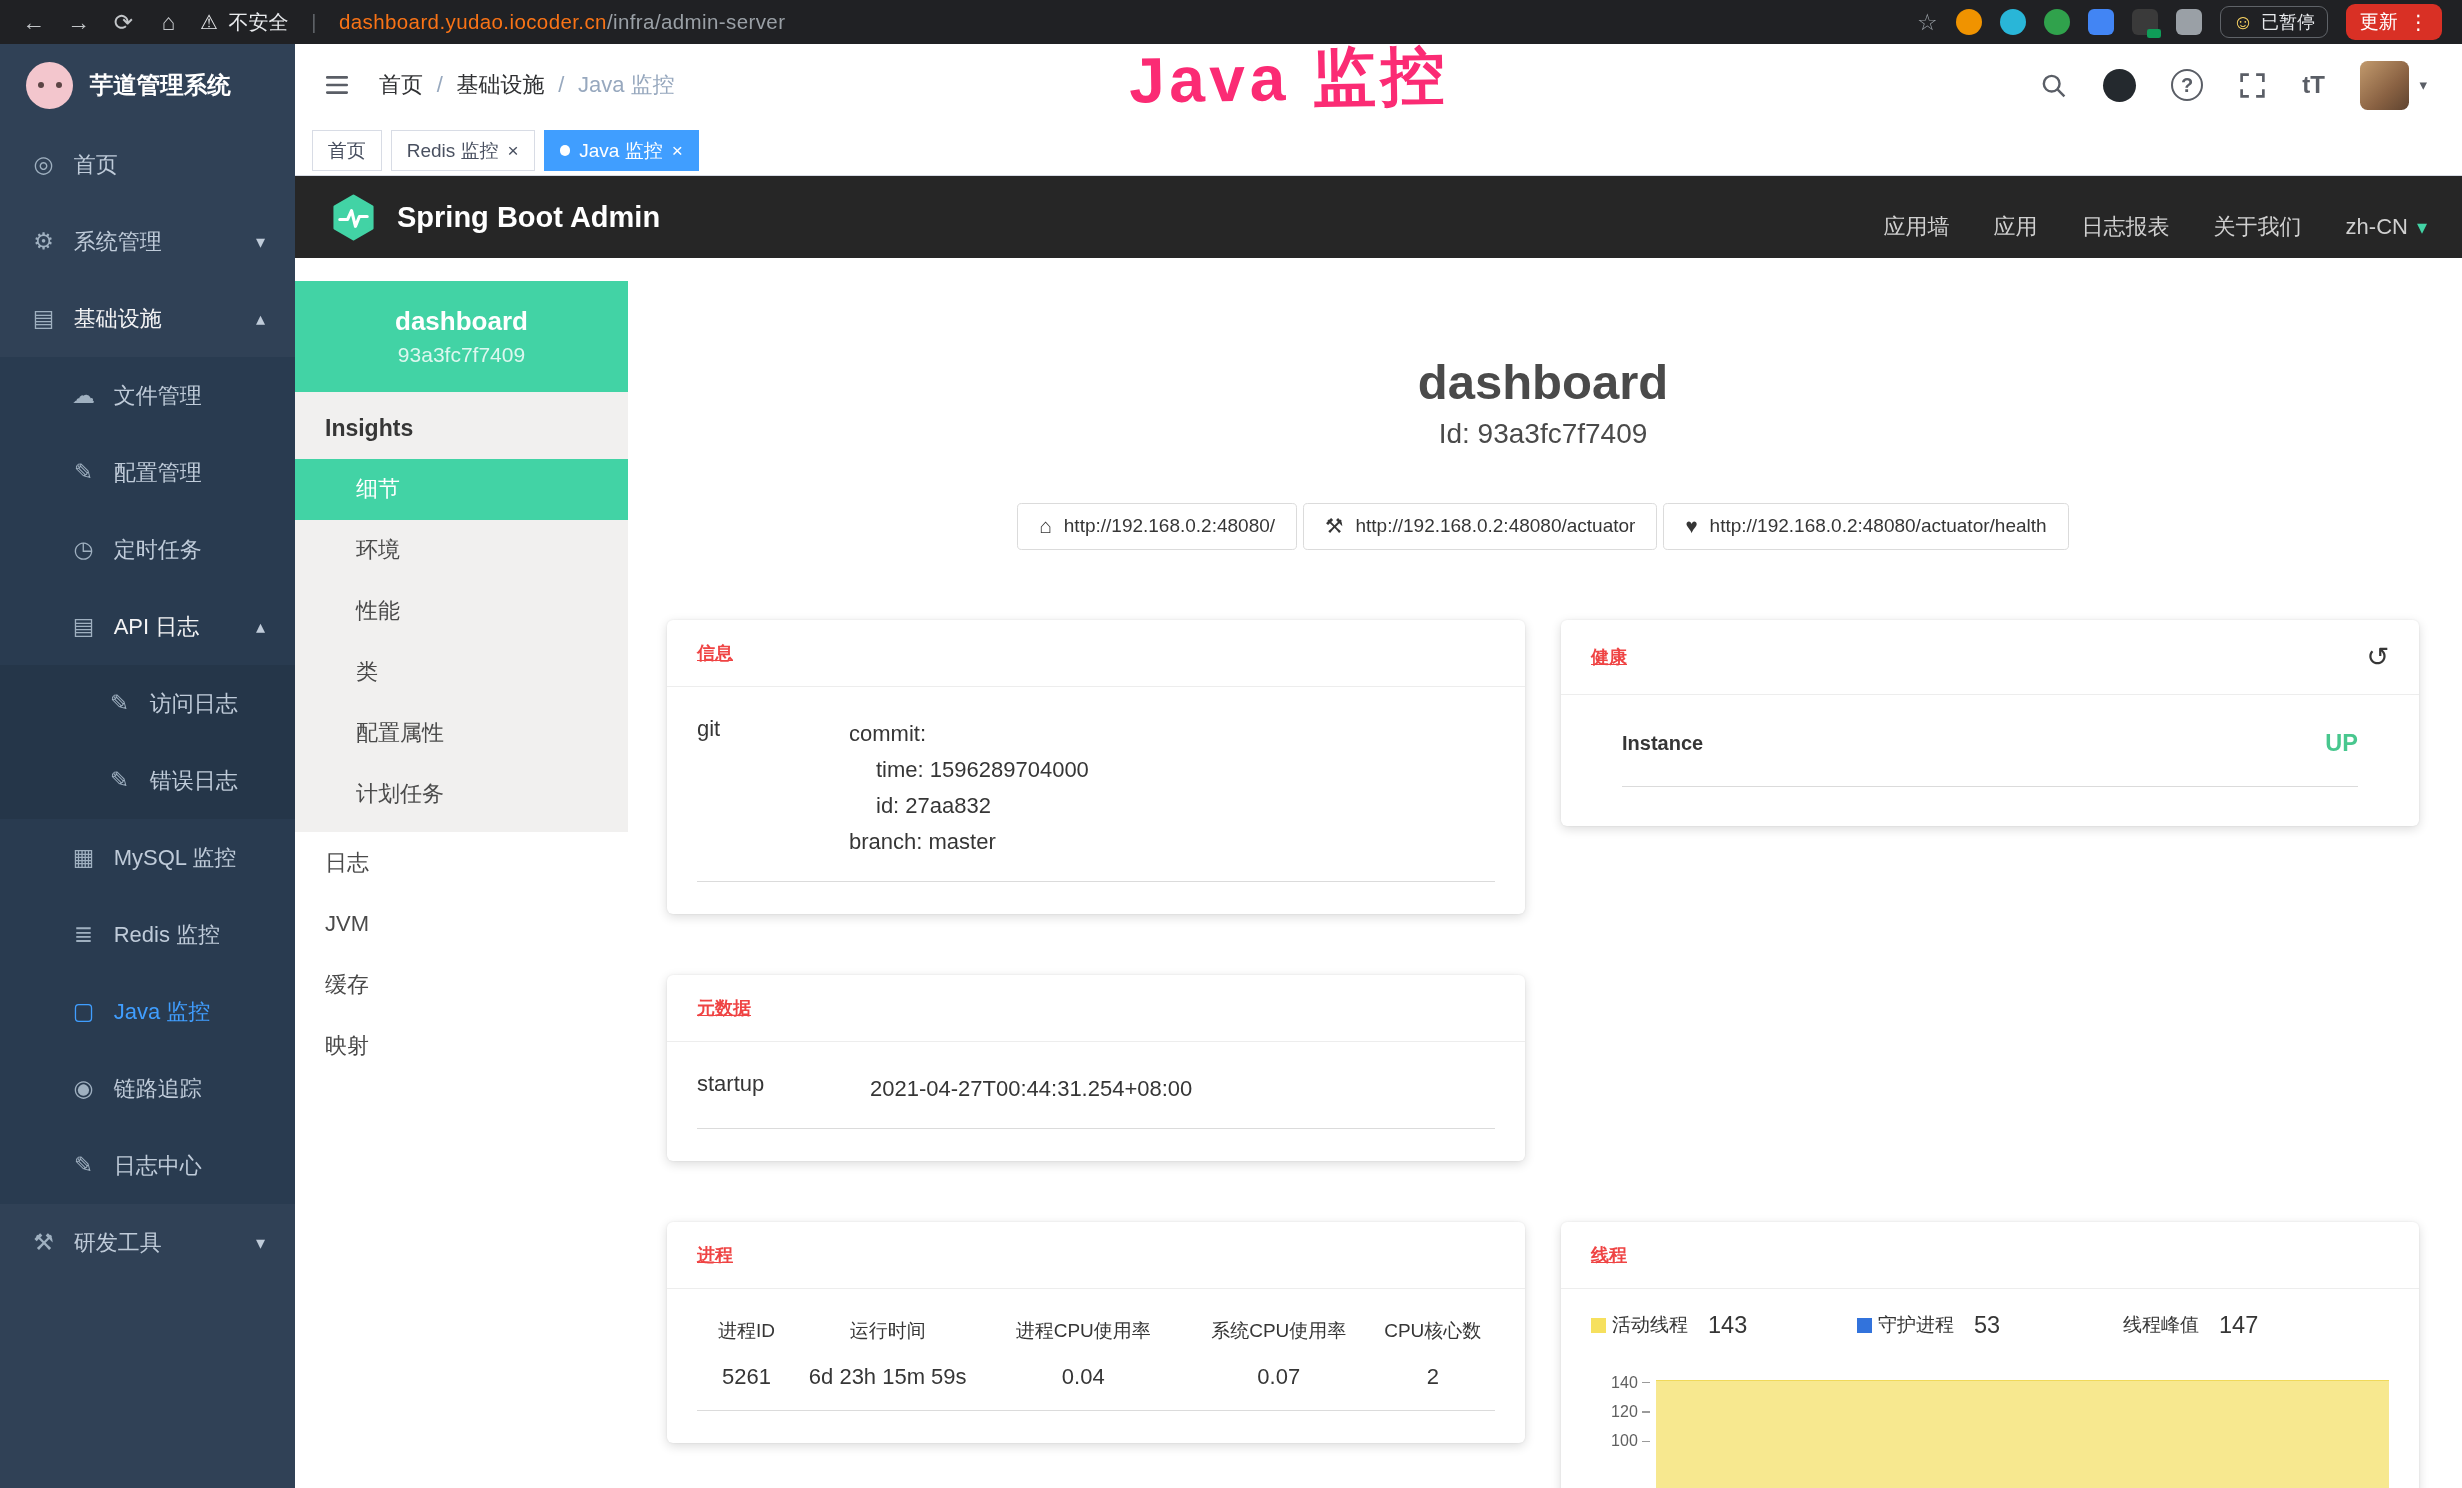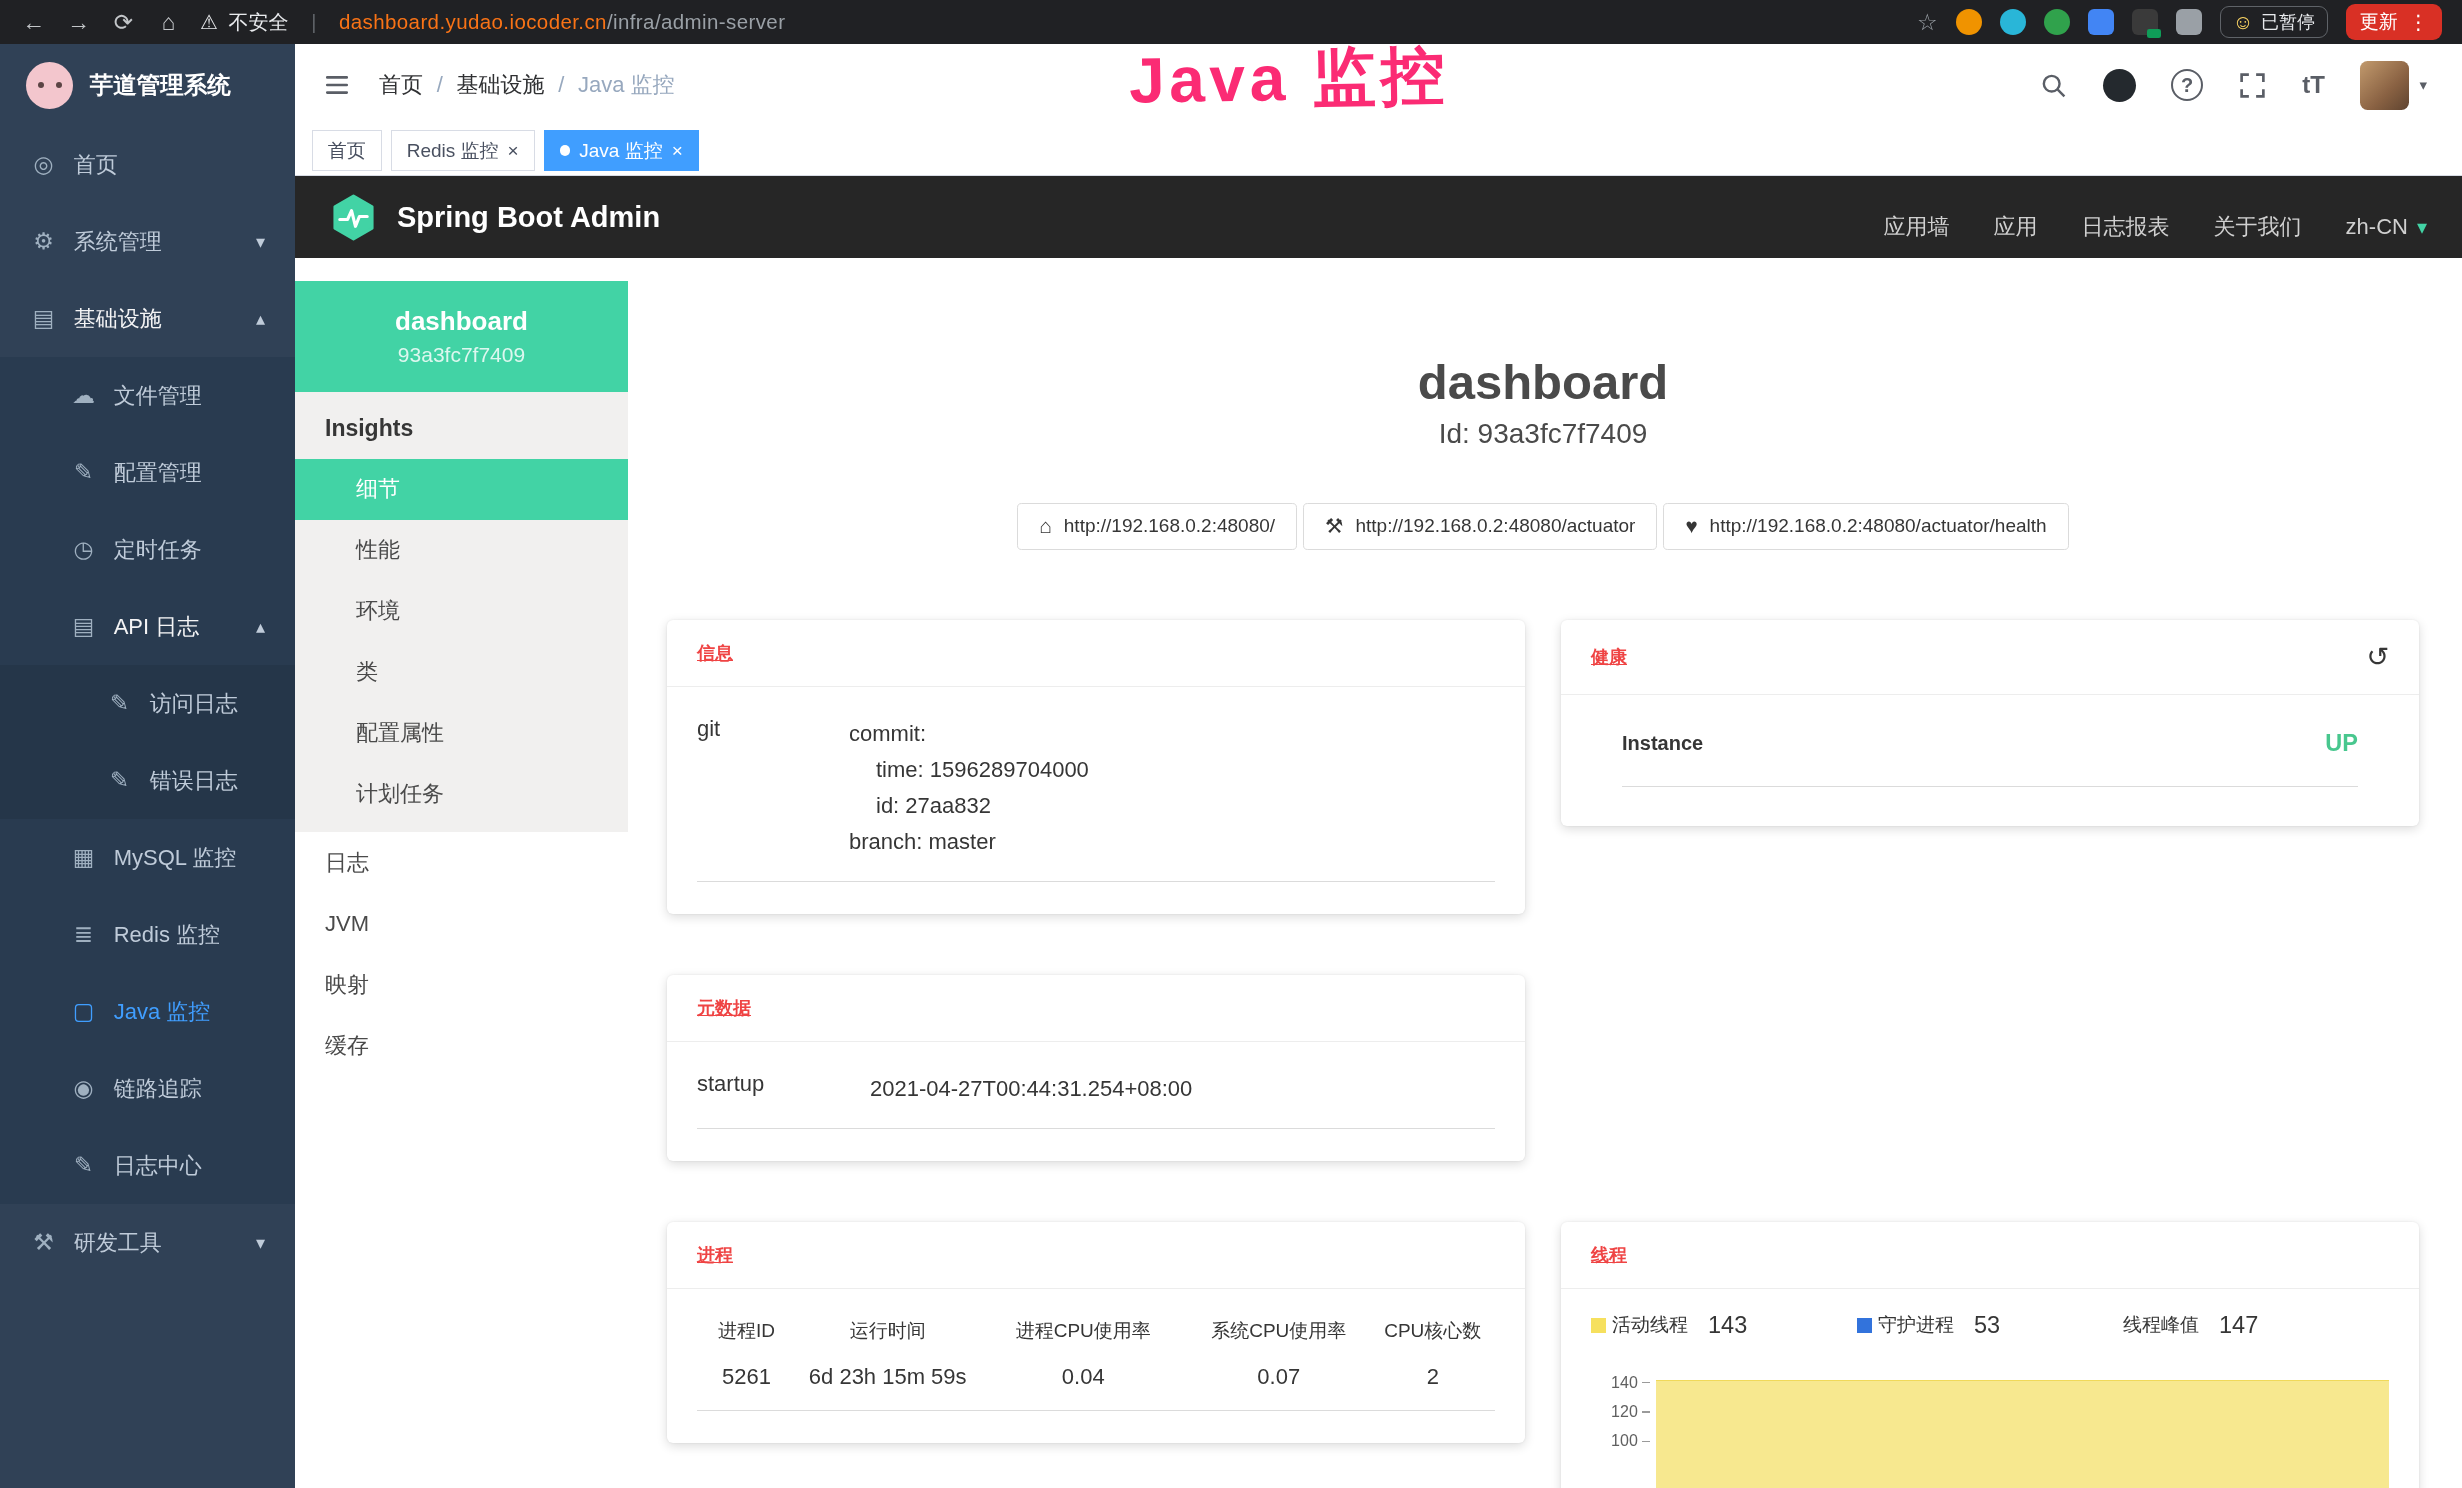--- a/index.html
+++ b/index.html
@@ -328,30 +328,30 @@
       <div class="sba-body">
 
         <aside class="sba-sidebar">
           <div class="instance-head">
             <span class="instance-name">dashboard</span>
             <span class="instance-id">93a3fc7f7409</span>
           </div>
           <div class="insights-group">
             <div class="group-label">Insights</div>
             <div class="sba-item active">细节</div>
+            <div class="sba-item">环境</div>
             <div class="sba-item">性能</div>
-            <div class="sba-item">环境</div>
             <div class="sba-item">类</div>
             <div class="sba-item">配置属性</div>
             <div class="sba-item">计划任务</div>
           </div>
           <div class="sba-root-item">日志</div>
           <div class="sba-root-item">JVM</div>
+          <div class="sba-root-item">缓存</div>
           <div class="sba-root-item">映射</div>
-          <div class="sba-root-item">缓存</div>
         </aside>
 
         <main class="sba-main">
           <h1 class="inst-title">dashboard</h1>
           <div class="inst-id-line">Id: 93a3fc7f7409</div>
 
           <div class="links">
             <button class="link-btn">
               <span class="link-ico">⌂</span>
               <span>http://192.168.0.2:48080/</span>

